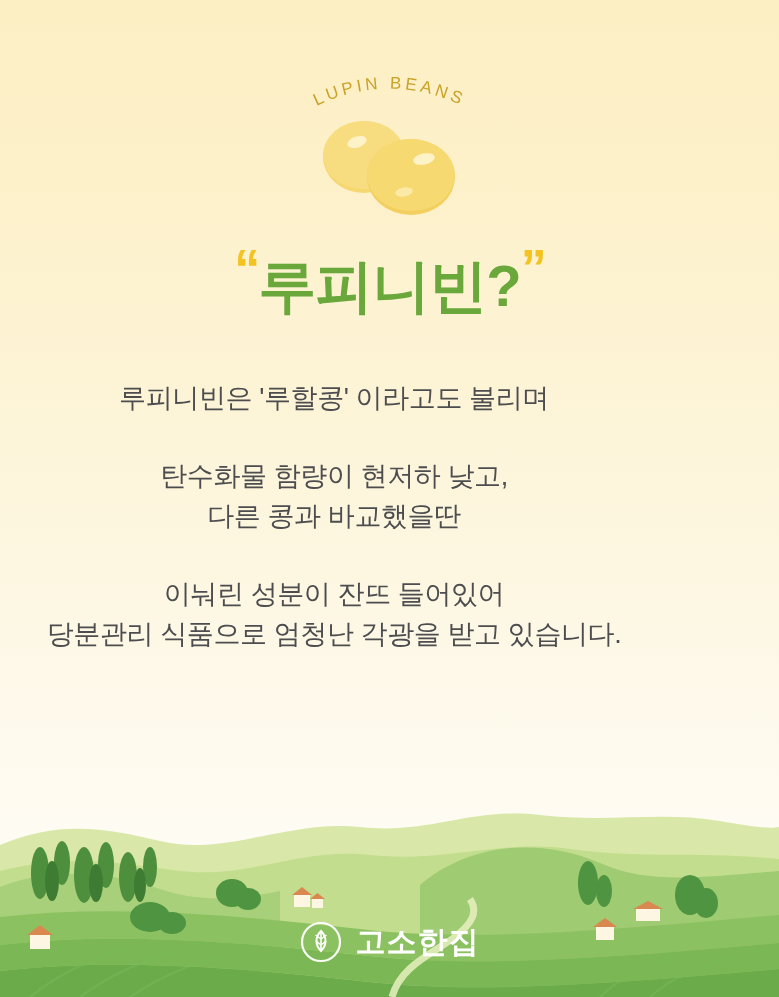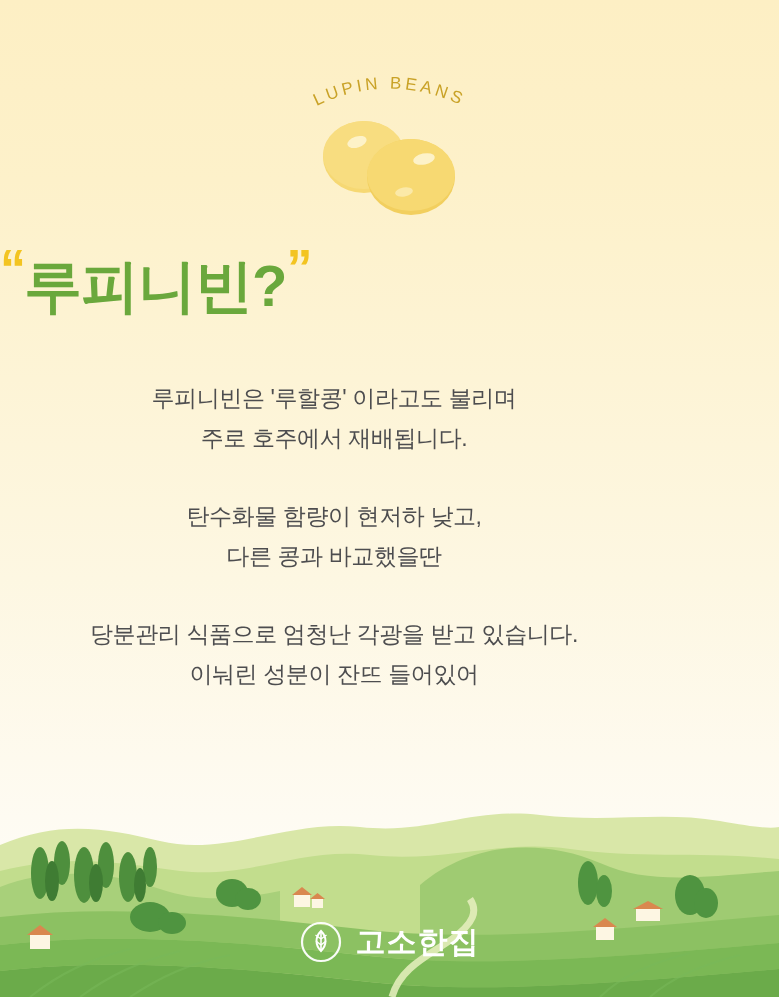--- a/index.html
+++ b/index.html
@@ -43,20 +43,21 @@
     width: 779px;
     height: 110px;
   }
 
   
   .headline {
     position: absolute;
     top: 240px;
     left: 0;
     width: 779px;
+    text-align: center;
     font-size: 58px;
     line-height: 1.1;
     font-weight: bold;
     color: #6aa83c;
     letter-spacing: -1px;
   }
   .headline .quote {
     color: #f3c421;
     font-size: 52px;
     vertical-align: super;
@@ -64,21 +65,21 @@
   }
 
   
   .body-copy {
     position: absolute;
     top: 378px;
     left: 0;
     width: 668px;
     text-align: center;
     color: #4d4d4f;
-    font-size: 23px;
+    font-size: 27px;
     line-height: 40px;
     letter-spacing: -0.4px;
   }
   .para { margin: 0 0 38px 0; }
   .para:last-child { margin-bottom: 0; }
   .para div { white-space: nowrap; }
 
   
   .landscape {
     position: absolute;
@@ -140,31 +141,30 @@
   </div>
 
   <div class="headline">
     <span class="quote">“</span><span>루피니빈?</span><span class="quote">”</span>
   </div>
 
   <div class="body-copy">
 
     <div class="para">
       <div>루피니빈은 '루할콩' 이라고도 불리며</div>
-      <div>주로 호주에서 재배됩니다.</div>
     </div>
 
     <div class="para">
       <div>탄수화물 함량이 현저하 낮고,</div>
       <div>다른 콩과 바교했을딴</div>
     </div>
 
     <div class="para">
+      <div>이눠린 성분이 잔뜨 들어있어</div>
       <div>당분관리 식품으로 엄청난 각광을 받고 있습니다.</div>
-      <div>이눠린 성분이 잔뜨 들어있어</div>
     </div>
 
   </div>
 
   <div class="landscape">
     <svg width="779" height="230" viewBox="0 0 779 230" xmlns="http://www.w3.org/2000/svg" aria-hidden="true">
 
       <path d="M0 78 C 60 52 110 62 160 74 C 225 90 290 52 360 60 C 430 68 470 40 540 48 C 610 56 660 44 720 54 C 748 59 768 62 779 60 L779 230 L0 230 Z" fill="#d9e7a8"></path>
 
       <path d="M0 104 C 70 86 120 96 180 104 C 250 112 300 80 370 88 C 445 96 500 72 570 82 C 640 92 700 84 779 92 L779 230 L0 230 Z" fill="#c2dd8d"></path>

